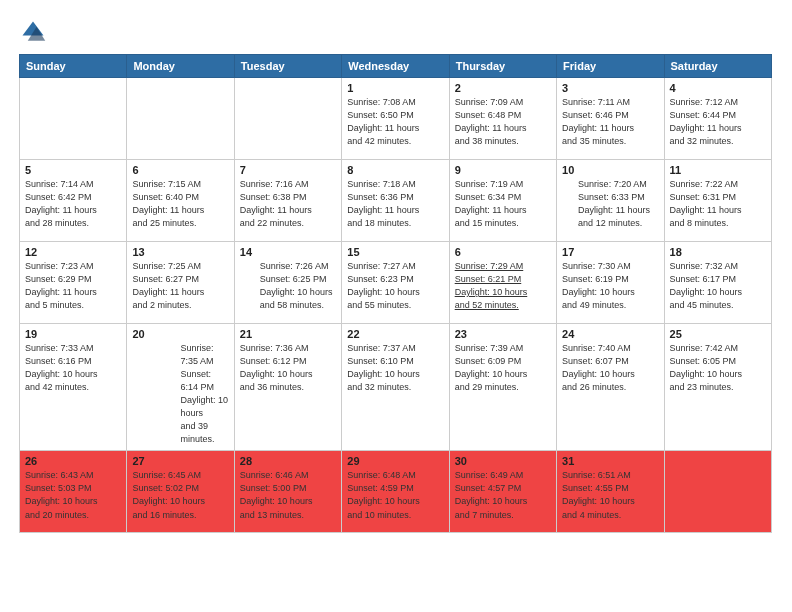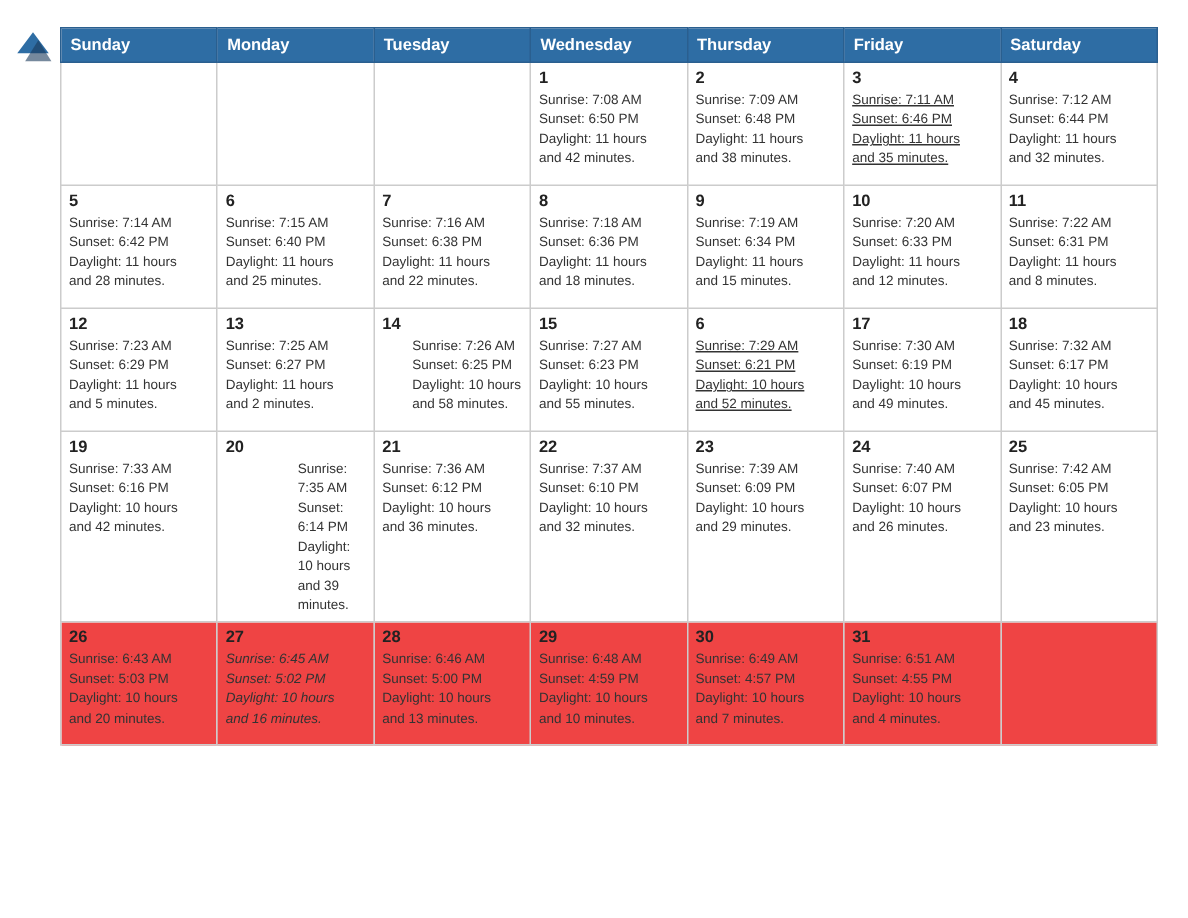--- a/index.html
+++ b/index.html
@@ -6,23 +6,23 @@
     body {
       width: 792px;
       height: 612px;
       font-family: Arial, sans-serif;
       background: #fff;
       overflow: hidden;
     }
     .page {
       width: 792px;
       height: 488px;
-      padding: 18px 20px 12px 8px;
+      padding: 18px 20px 12px 19px;
       display: flex;
-      flex-direction: row;
+      flex-direction: column;
     }
     .header {
       display: flex;
       align-items: flex-start;
       justify-content: space-between;
       margin-bottom: 8px;
     }
     .logo {
       display: flex;
       align-items: center;
@@ -143,21 +143,21 @@
           </td>
           <td>
             <span class="day-num">2</span>
             <div class="day-info" style="white-space: pre-line;">Sunrise: 7:09 AM
 Sunset: 6:48 PM
 Daylight: 11 hours
 and 38 minutes.</div>
           </td>
           <td>
             <span class="day-num">3</span>
-            <div class="day-info" style="white-space: pre-line; text-decoration: underline;">Sunrise: 7:11 AM
+            <div class="day-info" style="white-space: pre-line;">Sunrise: 7:11 AM
 Sunset: 6:46 PM
 Daylight: 11 hours
 and 35 minutes.</div>
           </td>
           <td>
             <span class="day-num">4</span>
             <div class="day-info" style="white-space: pre-line;">Sunrise: 7:12 AM
 Sunset: 6:44 PM
 Daylight: 11 hours
 and 32 minutes.</div>
@@ -194,21 +194,21 @@
           </td>
           <td>
             <span class="day-num">9</span>
             <div class="day-info" style="white-space: pre-line;">Sunrise: 7:19 AM
 Sunset: 6:34 PM
 Daylight: 11 hours
 and 15 minutes.</div>
           </td>
           <td>
             <span class="day-num">10</span>
-            <div class="day-info" style="white-space: pre-line;">Sunrise: 7:20 AM
+            <div class="day-info" style="white-space: pre-line; margin-left: 16px;">Sunrise: 7:20 AM
 Sunset: 6:33 PM
 Daylight: 11 hours
 and 12 minutes.</div>
           </td>
           <td>
             <span class="day-num">11</span>
             <div class="day-info" style="white-space: pre-line;">Sunrise: 7:22 AM
 Sunset: 6:31 PM
 Daylight: 11 hours
 and 8 minutes.</div>
@@ -319,21 +319,21 @@
         <tr>
           <td>
             <span class="day-num">26</span>
             <div class="day-info" style="white-space: pre-line;">Sunrise: 6:43 AM
 Sunset: 5:03 PM
 Daylight: 10 hours
 and 20 minutes.</div>
           </td>
           <td>
             <span class="day-num">27</span>
-            <div class="day-info" style="white-space: pre-line; font-style: italic;">Sunrise: 6:45 AM
+            <div class="day-info" style="white-space: pre-line;">Sunrise: 6:45 AM
 Sunset: 5:02 PM
 Daylight: 10 hours
 and 16 minutes.</div>
           </td>
           <td>
             <span class="day-num">28</span>
             <div class="day-info" style="white-space: pre-line;">Sunrise: 6:46 AM
 Sunset: 5:00 PM
 Daylight: 10 hours
 and 13 minutes.</div>

